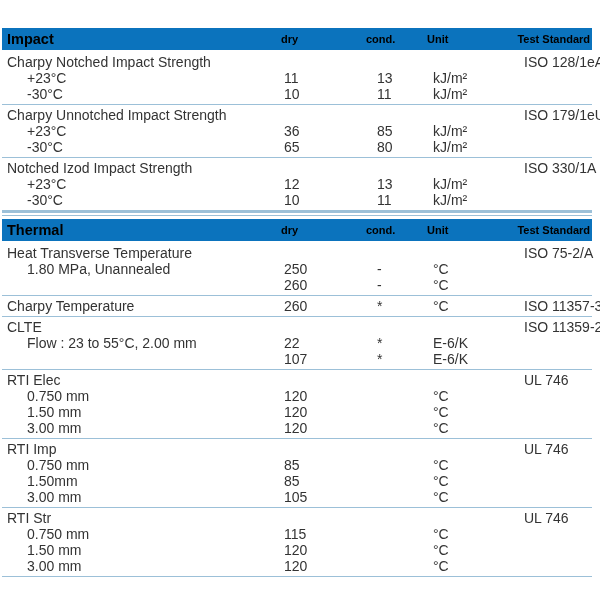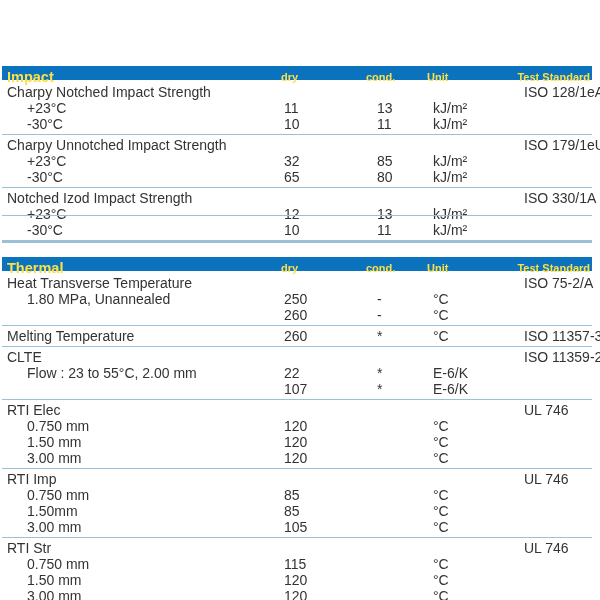--- a/index.html
+++ b/index.html
@@ -1,19 +1,19 @@
 <!DOCTYPE html>
 <html><head>
 <meta charset="utf-8">
 <style>
   html, body { margin: 0; padding: 0; background: #ffffff; }
   body { width: 600px; height: 600px; position: relative; overflow: hidden;
          font-family: "Liberation Sans", sans-serif; color: #333333; }
   .section { position: absolute; left: 2px; width: 590px; }
-  .hdr { height: 14px; background: #0b73bd; color: #fde047; position: relative; margin-top: 38px; }
+  .hdr { height: 22px; background: #0b73bd; color: #000000; position: relative; }
   .hdr span { position: absolute; top: 0; line-height: 22px; font-weight: bold; }
   .hdr .title { left: 5px; font-size: 14.5px; }
   .hdr .col { font-size: 11px; text-align: center; }
   .hdr .c-dry { left: 279px; }
   .hdr .c-cond { left: 364px; }
   .hdr .c-unit { left: 425px; }
   .hdr .c-std { right: 2px; }
   .group { border-bottom: 1.5px solid #9cc0d8; padding: 2px 0 2px 0; }
   .row { height: 16px; position: relative; font-size: 14px; line-height: 16px; }
   .row span { position: absolute; top: 0; white-space: nowrap; }
@@ -55,21 +55,21 @@
     </div>
   </div>
 
   <div class="group">
     <div class="row">
       <span class="lbl">Charpy Unnotched Impact Strength</span>
       <span class="std">ISO 179/1eU</span>
     </div>
     <div class="row sub">
       <span class="lbl">+23°C</span>
-      <span class="dry">32</span>
+      <span class="dry">36</span>
       <span class="cond">85</span>
       <span class="unit">kJ/m²</span>
     </div>
     <div class="row sub">
       <span class="lbl">-30°C</span>
       <span class="dry">65</span>
       <span class="cond">80</span>
       <span class="unit">kJ/m²</span>
     </div>
   </div>
@@ -116,21 +116,21 @@
     </div>
     <div class="row sub">
       <span class="dry">260</span>
       <span class="cond">-</span>
       <span class="unit">°C</span>
     </div>
   </div>
 
   <div class="group">
     <div class="row">
-      <span class="lbl">Melting Temperature</span>
+      <span class="lbl">Charpy Temperature</span>
       <span class="dry">260</span>
       <span class="cond">*</span>
       <span class="unit">°C</span>
       <span class="std">ISO 11357-3</span>
     </div>
   </div>
 
   <div class="group">
     <div class="row">
       <span class="lbl">CLTE</span>

